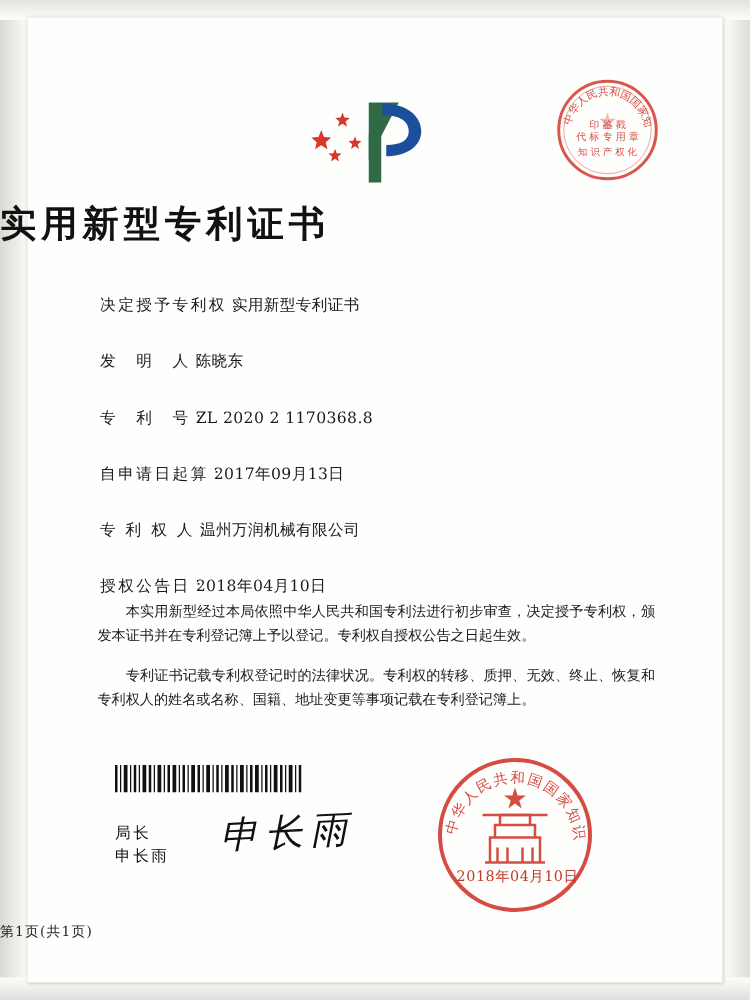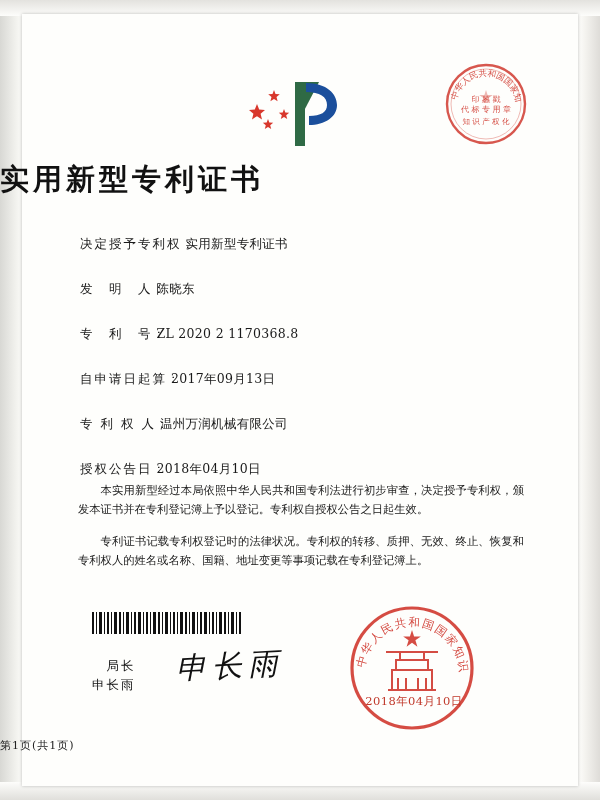--- a/index.html
+++ b/index.html
@@ -155,21 +155,20 @@
 
   .signature-block {
     position: absolute;
     left: 92px;
     top: 656px;
     font-size: 12.5px;
     line-height: 1.55;
     color: #141414;
     font-family: "DejaVu Serif", "Liberation Serif", serif;
     letter-spacing: 2px;
-    text-align: right;
   }
   .handwriting {
     position: absolute;
     left: 176px;
     top: 646px;
     font-size: 30px;
     color: #111;
     font-family: "DejaVu Serif", "Liberation Serif", serif;
     font-style: italic;
     letter-spacing: 6px;

